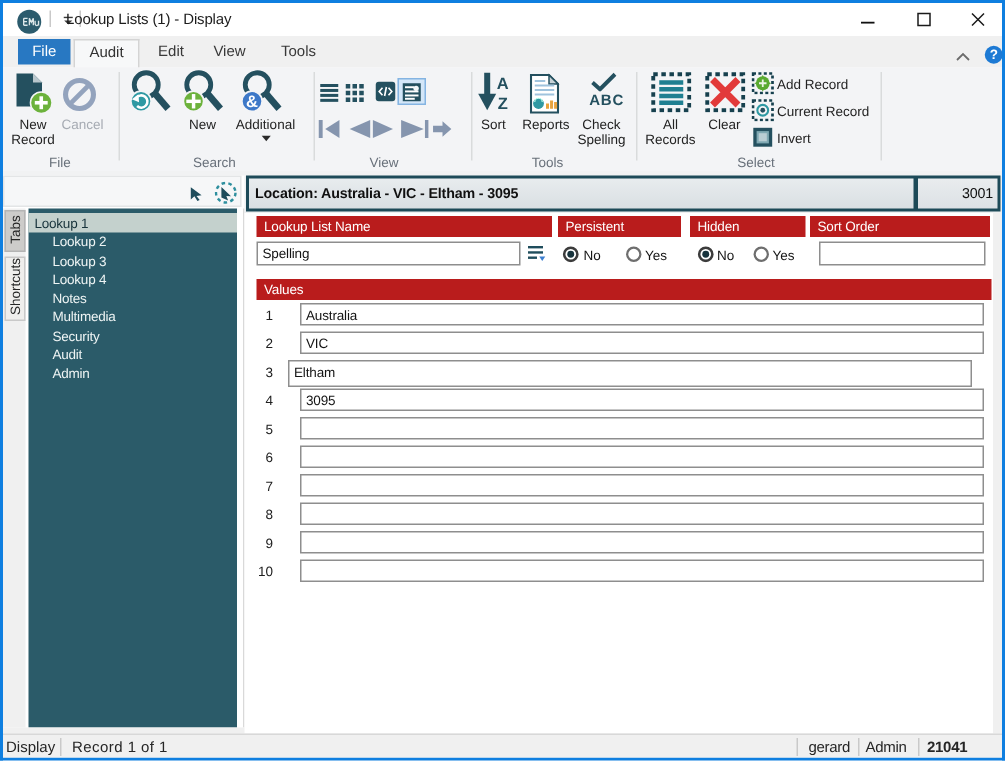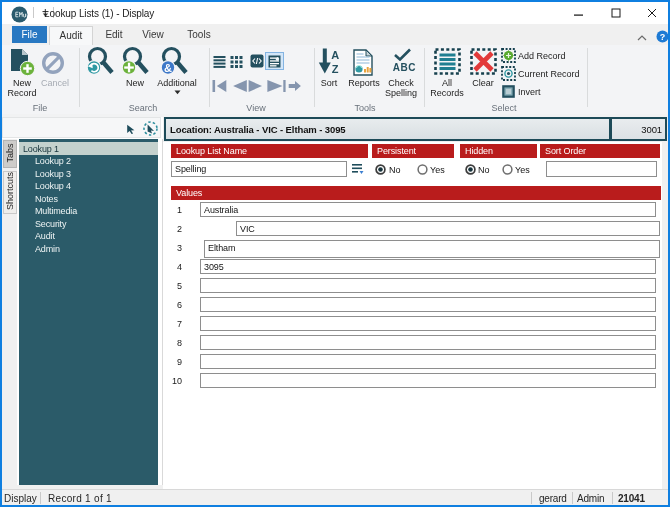--- a/index.html
+++ b/index.html
@@ -326,23 +326,23 @@
   <svg class="abs" style="left:502px;top:164px;" width="11" height="11" viewBox="0 0 11 11">
     <circle cx="5.5" cy="5.5" r="4.4" fill="#fff" stroke="#6e6e6e" stroke-width="1.5"></circle>
   </svg>
   <div class="abs rlbl" style="left:515px;top:165px;">Yes</div>
   <div class="abs finput" style="left:546px;top:161px;width:111px;height:16px;"></div>
 
   <div class="abs fbar" style="left:171px;top:186px;width:490px;height:14px;">Values</div>
   <div class="abs rownum" style="left:168px;top:205px;width:14px;">1</div>
   <div class="abs finput" style="left:200px;top:202px;width:456px;height:15px;">Australia</div>
   <div class="abs rownum" style="left:168px;top:224px;width:14px;">2</div>
-  <div class="abs finput" style="left:200px;top:221px;width:424px;height:15px;margin-left:36px;">VIC</div>
+  <div class="abs finput" style="left:200px;top:221px;width:456px;height:15px;">VIC</div>
   <div class="abs rownum" style="left:168px;top:243px;width:14px;">3</div>
-  <div class="abs finput" style="left:204px;top:240px;width:456px;height:18px;">Eltham</div>
+  <div class="abs finput" style="left:192px;top:240px;width:456px;height:18px;">Eltham</div>
   <div class="abs rownum" style="left:168px;top:262px;width:14px;">4</div>
   <div class="abs finput" style="left:200px;top:259px;width:456px;height:15px;">3095</div>
   <div class="abs rownum" style="left:168px;top:281px;width:14px;">5</div>
   <div class="abs finput" style="left:200px;top:278px;width:456px;height:15px;"></div>
   <div class="abs rownum" style="left:168px;top:300px;width:14px;">6</div>
   <div class="abs finput" style="left:200px;top:297px;width:456px;height:15px;"></div>
   <div class="abs rownum" style="left:168px;top:319px;width:14px;">7</div>
   <div class="abs finput" style="left:200px;top:316px;width:456px;height:15px;"></div>
   <div class="abs rownum" style="left:168px;top:338px;width:14px;">8</div>
   <div class="abs finput" style="left:200px;top:335px;width:456px;height:15px;"></div>

